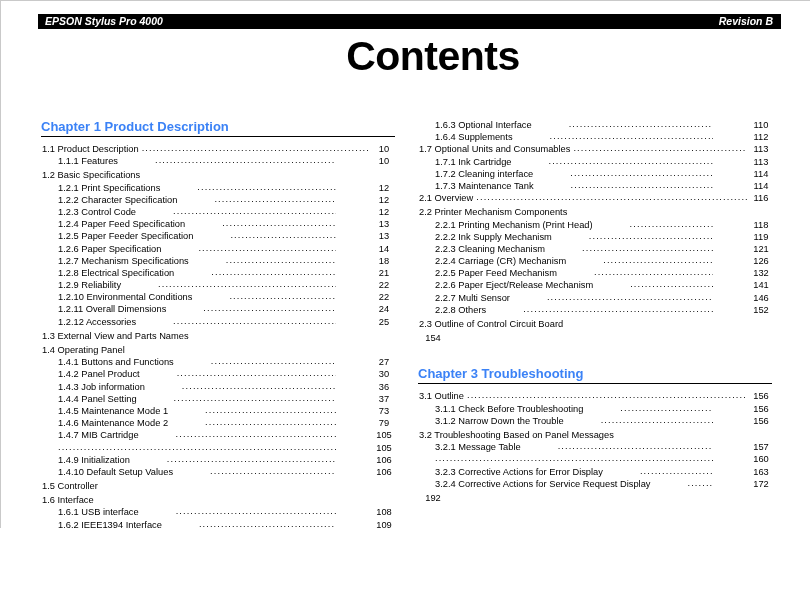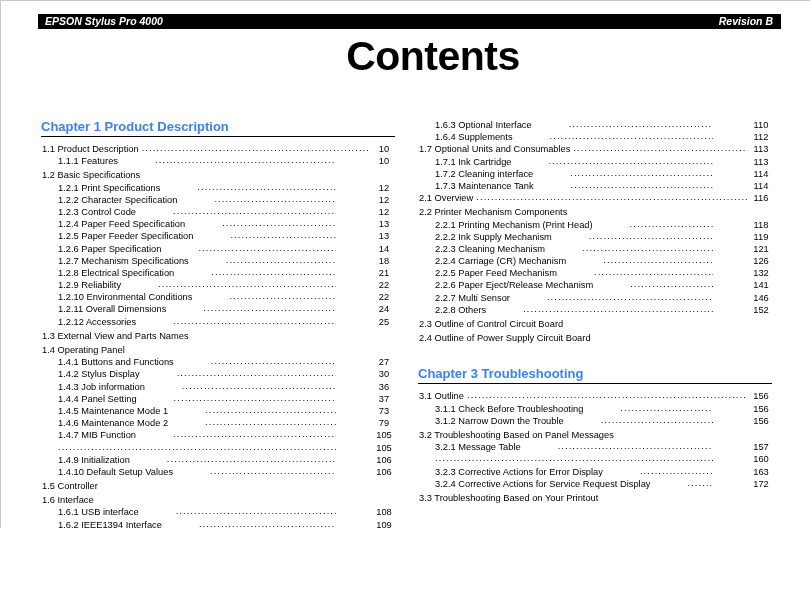--- a/index.html
+++ b/index.html
@@ -245,21 +245,21 @@
           <span class="toc-label">1.4 Operating Panel</span>
           <span class="toc-leader" aria-hidden="true">........................................................................................................................</span>
           <span class="toc-page">27</span>
         </div>
         <div class="toc-entry lvl2">
           <span class="toc-label">1.4.1 Buttons and Functions</span>
           <span class="toc-leader" aria-hidden="true">........................................................................................................................</span>
           <span class="toc-page">27</span>
         </div>
         <div class="toc-entry lvl2">
-          <span class="toc-label">1.4.2 Stylus Display</span>
+          <span class="toc-label">1.4.2 Panel Product</span>
           <span class="toc-leader" aria-hidden="true">........................................................................................................................</span>
           <span class="toc-page">30</span>
         </div>
         <div class="toc-entry lvl2">
           <span class="toc-label">1.4.3 Job information</span>
           <span class="toc-leader" aria-hidden="true">........................................................................................................................</span>
           <span class="toc-page">36</span>
         </div>
         <div class="toc-entry lvl2">
           <span class="toc-label">1.4.4 Panel Setting</span>
@@ -270,21 +270,21 @@
           <span class="toc-label">1.4.5 Maintenance Mode 1</span>
           <span class="toc-leader" aria-hidden="true">........................................................................................................................</span>
           <span class="toc-page">73</span>
         </div>
         <div class="toc-entry lvl2">
           <span class="toc-label">1.4.6 Maintenance Mode 2</span>
           <span class="toc-leader" aria-hidden="true">........................................................................................................................</span>
           <span class="toc-page">79</span>
         </div>
         <div class="toc-entry lvl2">
-          <span class="toc-label">1.4.7 MIB Function</span>
+          <span class="toc-label">1.4.7 MIB Cartridge</span>
           <span class="toc-leader" aria-hidden="true">........................................................................................................................</span>
           <span class="toc-page">105</span>
         </div>
         <div class="toc-entry lvl2">
           <span class="toc-leader" aria-hidden="true">........................................................................................................................</span>
           <span class="toc-page">105</span>
         </div>
         <div class="toc-entry lvl2">
           <span class="toc-label">1.4.9 Initialization</span>
           <span class="toc-leader" aria-hidden="true">........................................................................................................................</span>
@@ -396,21 +396,20 @@
           <span class="toc-label">2.2.8 Others</span>
           <span class="toc-leader" aria-hidden="true">........................................................................................................................</span>
           <span class="toc-page">152</span>
         </div>
         <div class="toc-entry lvl1 space-before">
           <span class="toc-label">2.3 Outline of Control Circuit Board</span>
           <span class="toc-leader" aria-hidden="true">........................................................................................................................</span>
           <span class="toc-page">153</span>
         </div>
         <div class="toc-entry lvl1 space-before">
-          <span class="toc-label">2.4 Outline of Power Supply Circuit Board</span>
           <span class="toc-leader" aria-hidden="true">........................................................................................................................</span>
           <span class="toc-page">154</span>
         </div>
         <div class="chapter gap-above">Chapter 3 Troubleshooting</div>
         <div class="toc-entry lvl1">
           <span class="toc-label">3.1 Outline</span>
           <span class="toc-leader" aria-hidden="true">........................................................................................................................</span>
           <span class="toc-page">156</span>
         </div>
         <div class="toc-entry lvl2">
@@ -441,21 +440,20 @@
           <span class="toc-label">3.2.3 Corrective Actions for Error Display</span>
           <span class="toc-leader" aria-hidden="true">........................................................................................................................</span>
           <span class="toc-page">163</span>
         </div>
         <div class="toc-entry lvl2">
           <span class="toc-label">3.2.4 Corrective Actions for Service Request Display</span>
           <span class="toc-leader" aria-hidden="true">........................................................................................................................</span>
           <span class="toc-page">172</span>
         </div>
         <div class="toc-entry lvl1 space-before">
-          <span class="toc-label">3.3 Troubleshooting Based on Your Printout</span>
           <span class="toc-leader" aria-hidden="true">........................................................................................................................</span>
           <span class="toc-page">192</span>
         </div>
       </div>
   </div>
 
   <div class="footer-bar">
     <span class="ftr-right">6</span>
   </div>
 

